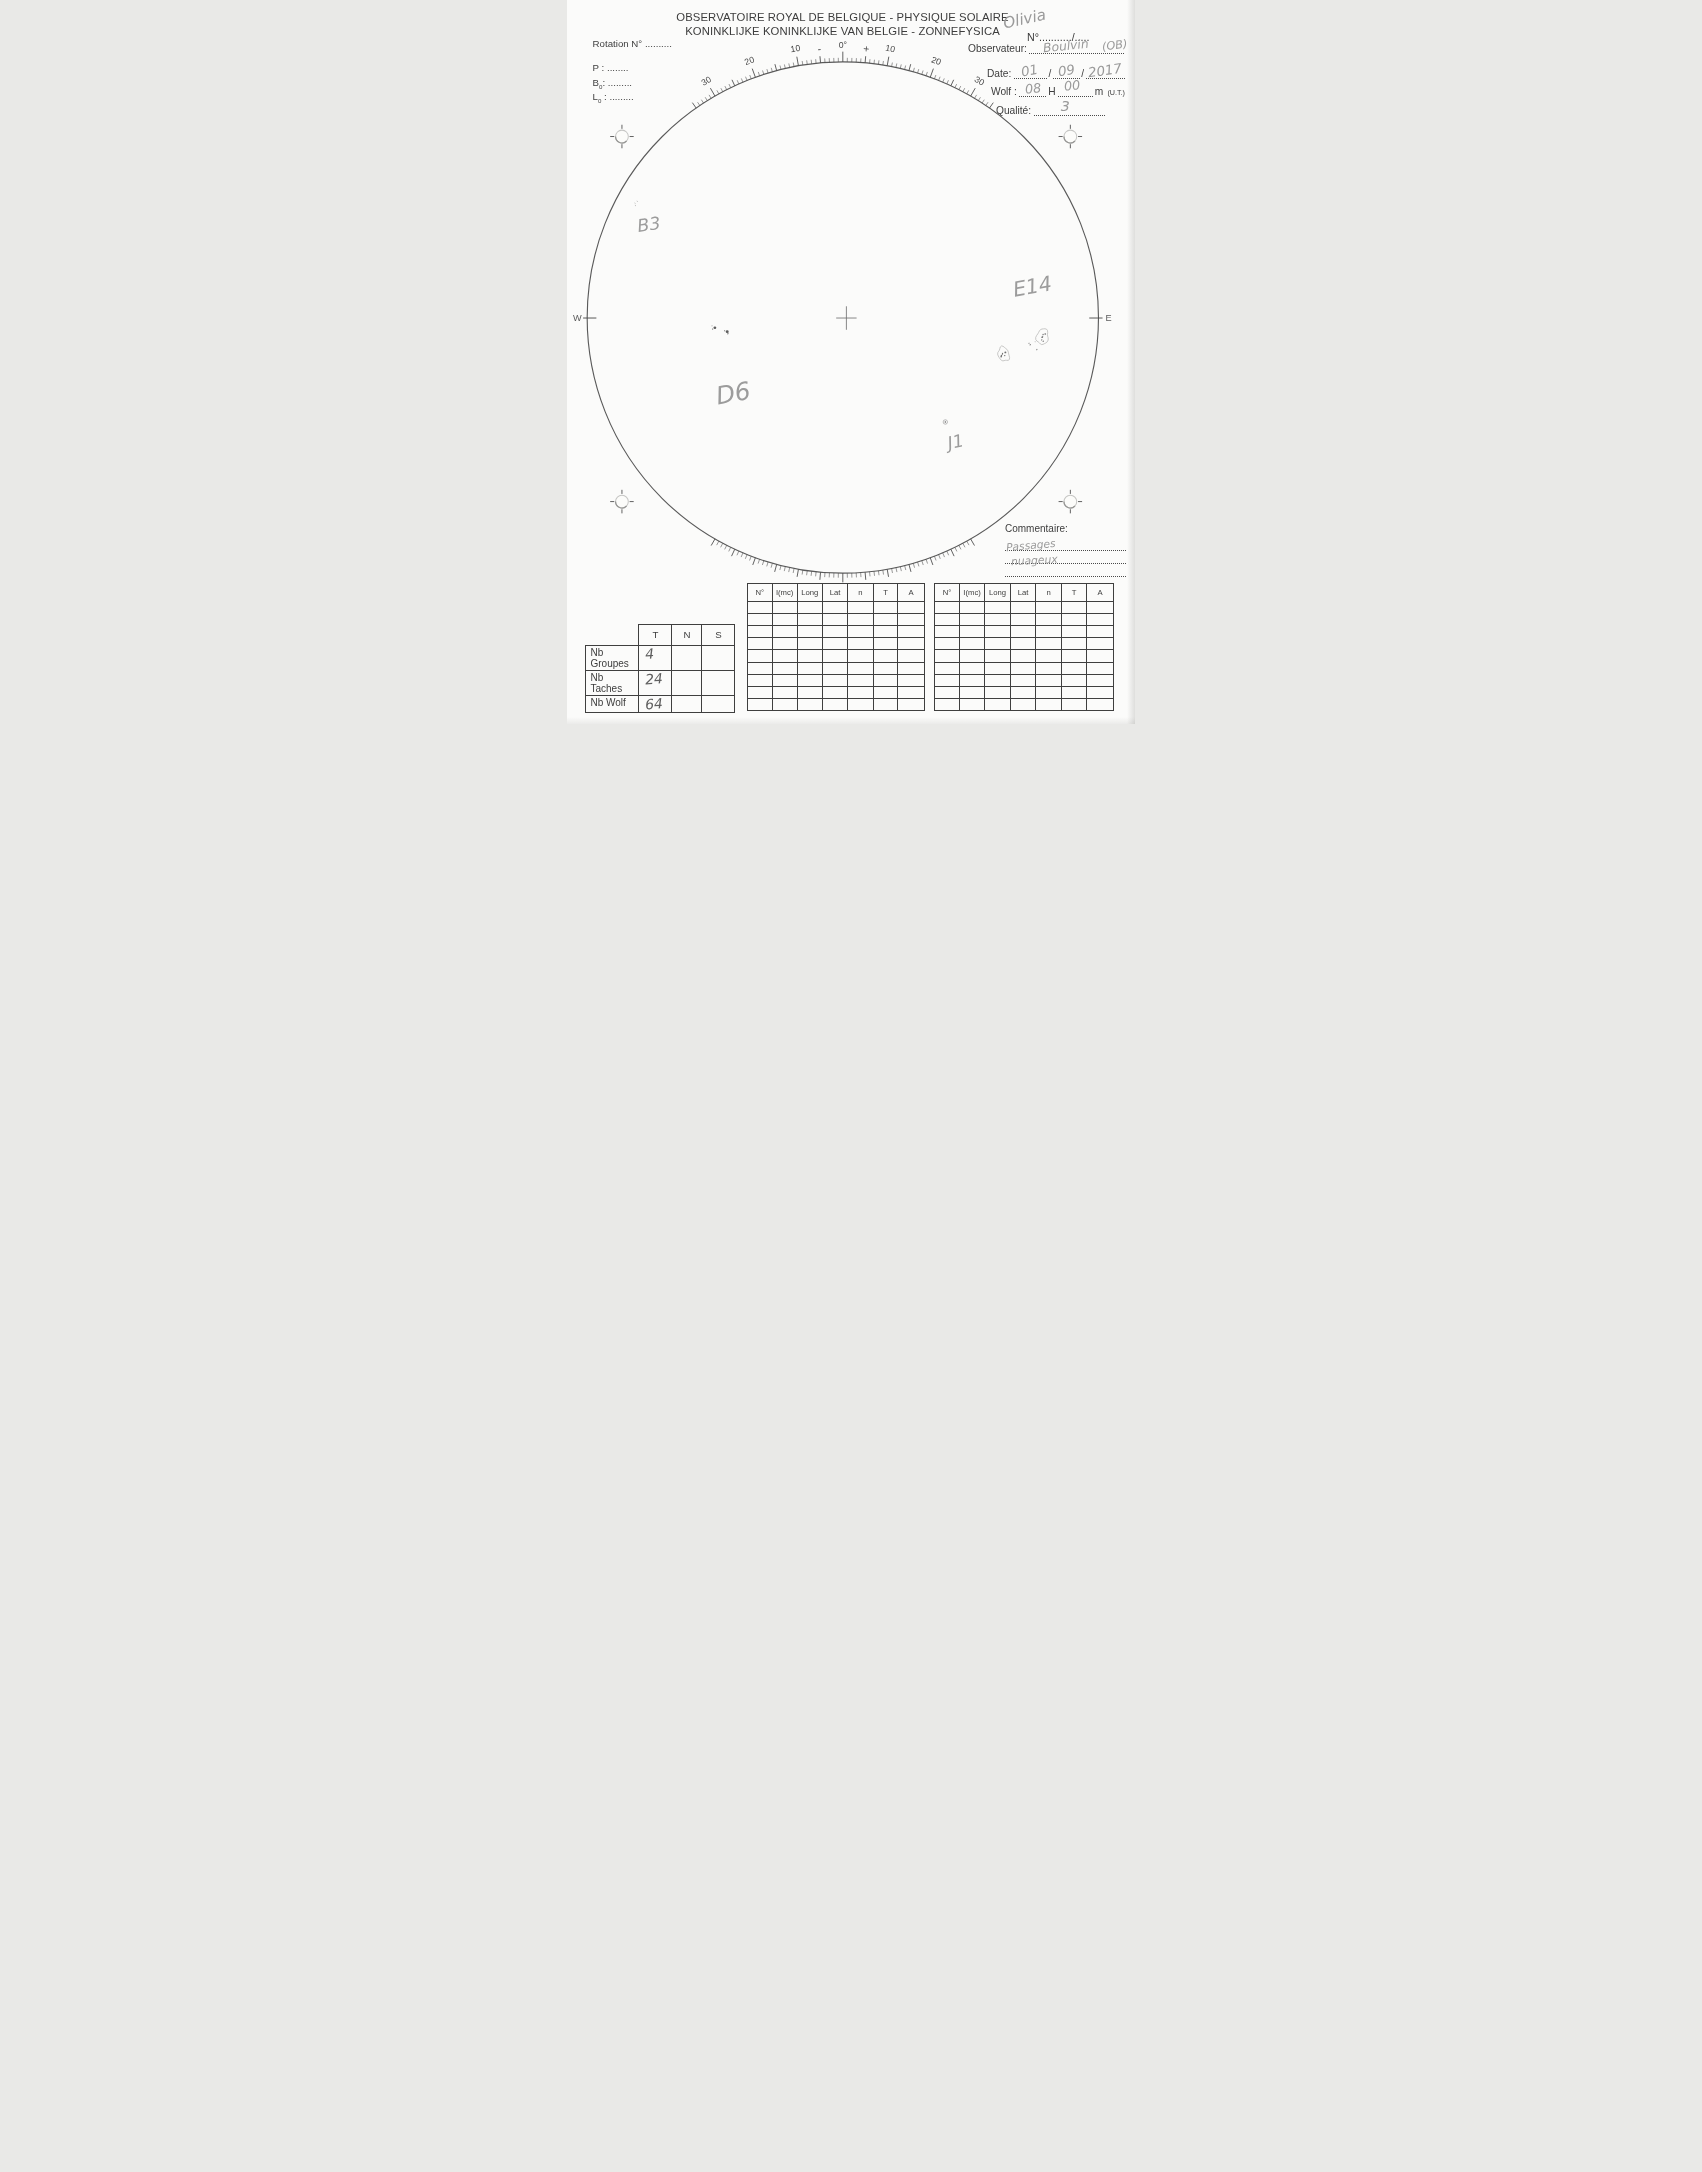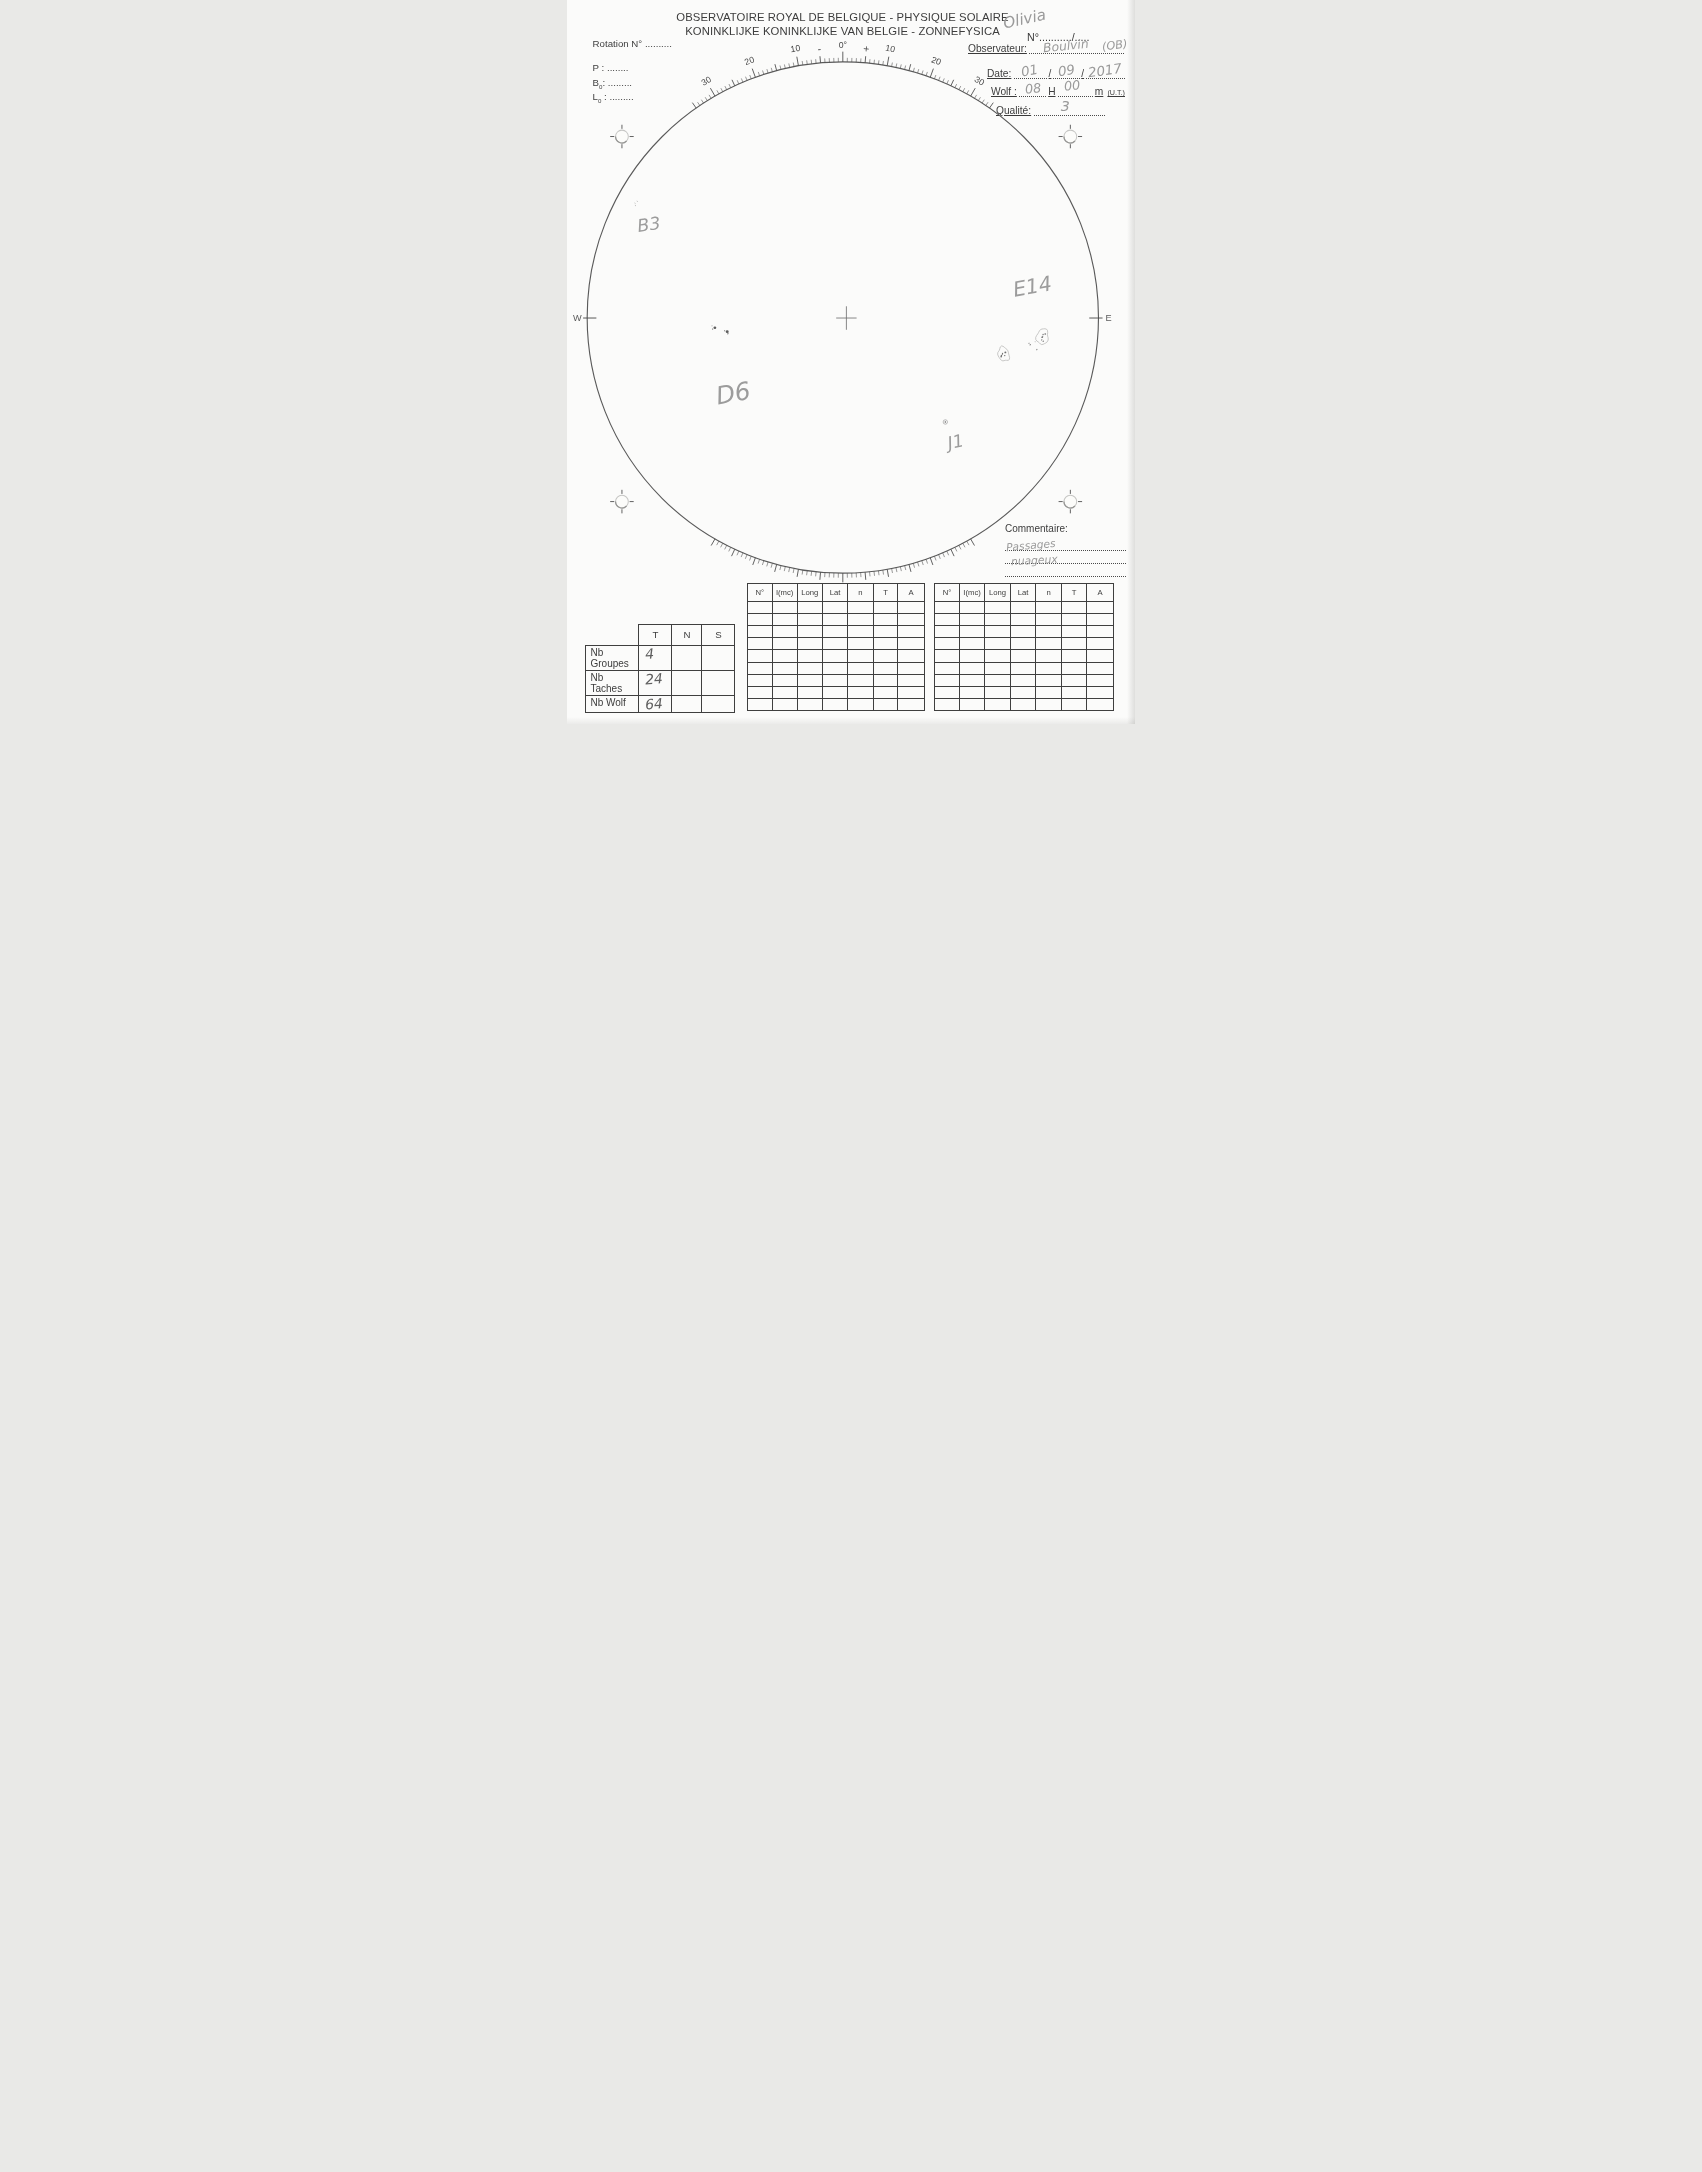--- a/index.html
+++ b/index.html
@@ -12,21 +12,21 @@
     background:var(--paper); overflow:hidden;
     font-family:"Liberation Sans", sans-serif; color:var(--ink);
   }
   .abs{position:absolute;}
   .printed{color:var(--ink);}
   
   .hdr{left:0; top:10.2px; width:551px; text-align:center; font-size:11.3px; line-height:14px; letter-spacing:0.1px; color:#3d3d3d;}
   
   .hw{font-family:"DejaVu Sans", sans-serif; font-style:italic; color:var(--pencil); white-space:nowrap;}
   
-  .frow{display:flex; align-items:flex-end;text-decoration:underline;}
+  .frow{display:flex; align-items:flex-end;}
   .plabel{font-size:10.2px; color:#3d3d3d; margin-right:2.6px;}
   .small{font-size:7.2px; color:#3d3d3d; margin-left:1.5px;}
   .dseg{position:relative; height:4.1px; border-bottom:1.3px dotted #4a4a4a; flex:1;}
   .dseg .hw{position:absolute; bottom:0;}
   .sep{font-size:10.2px; color:#3d3d3d; margin:0 1.5px;}
   .eph{font-size:9.7px; color:#3d3d3d;}
   .eph sub{font-size:6.1px;}
   
   .c-line{position:relative; height:11.8px; border-bottom:1.3px dotted #4a4a4a;}
   .c-line .hw{position:absolute;}

